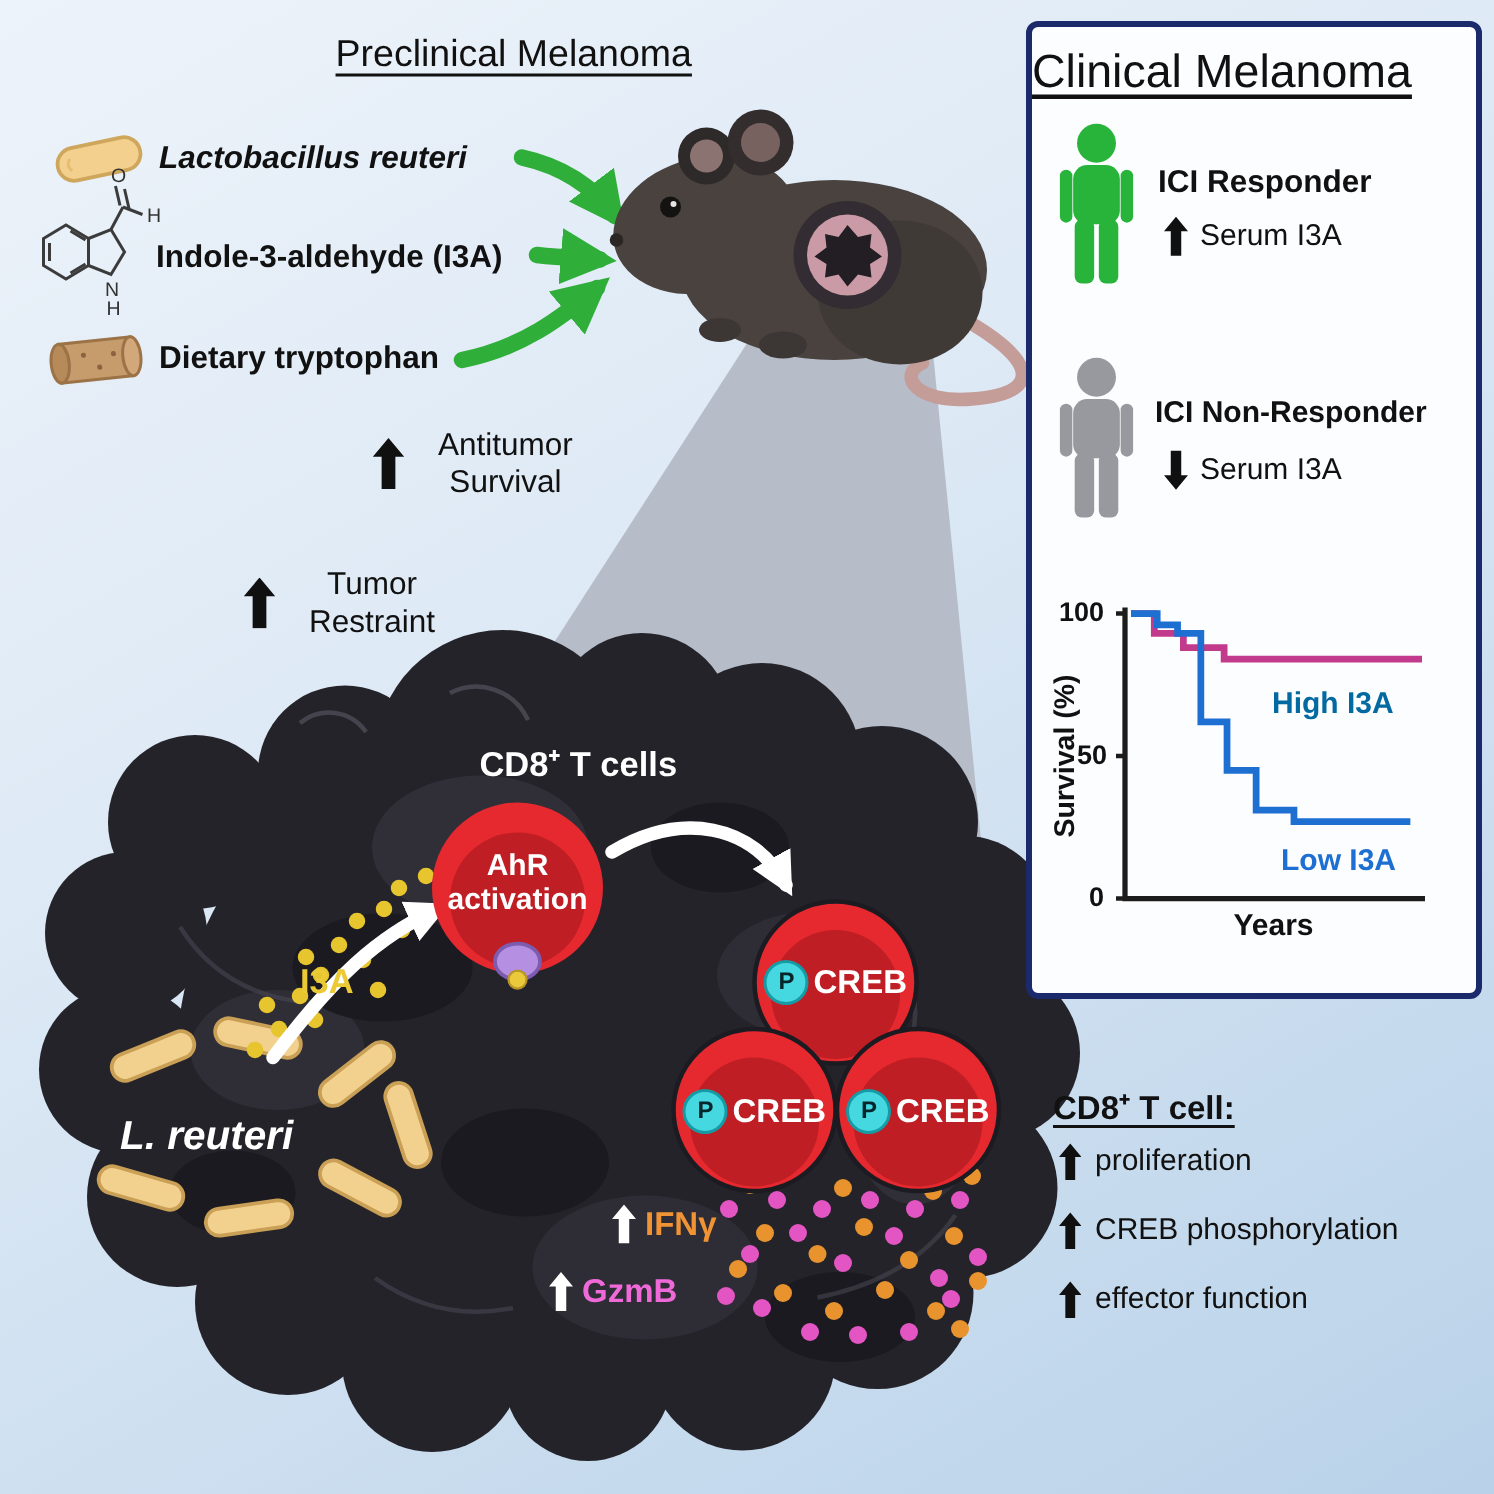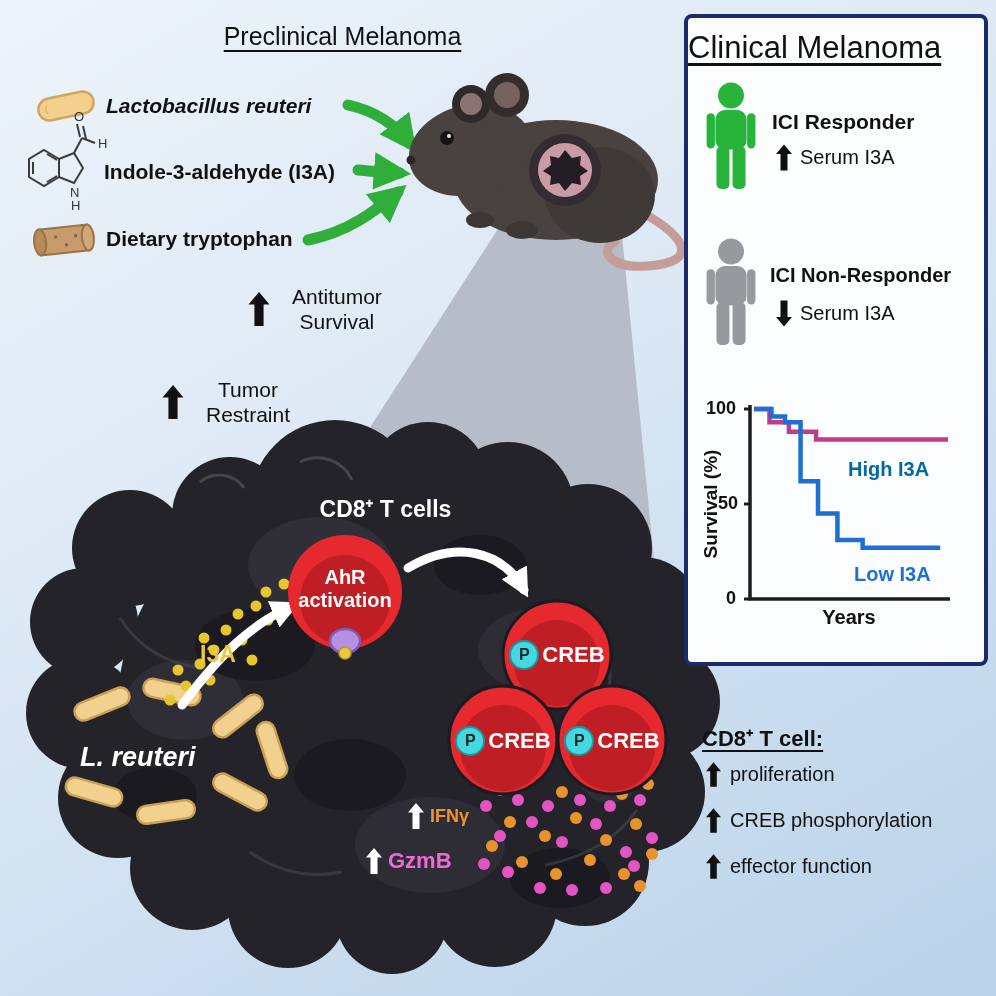--- a/index.html
+++ b/index.html
@@ -34,21 +34,21 @@
 
   .creb{display:flex;align-items:center;justify-content:center;gap:3px;width:110px;}
   #creb1{left:502px;top:640px;} #creb2{left:448px;top:726px;} #creb3{left:557px;top:726px;}
   .pbadge{width:26px;height:26px;border-radius:50%;background:#45d8e0;border:2px solid #169aa4;
     color:#05262a;font-size:16px;font-weight:700;display:flex;align-items:center;justify-content:center;flex:0 0 auto;}
   .crebtxt{font-size:22px;font-weight:700;color:#fff;}
 
   .cyt{display:flex;align-items:center;gap:6px;}
   .cyt svg{width:16px;height:26px;fill:#ffffff;flex:0 0 auto;}
   #ifng{left:408px;top:803px;} #gzmb{left:366px;top:848px;}
-  #ifng .lab{color:#f09335;font-size:18px;font-weight:700;}
+  #ifng .lab{color:#f09335;font-size:22px;font-weight:700;}
   #gzmb .lab{color:#ef6ad8;font-size:22px;font-weight:700;}
 
   
   #panel{left:684px;top:14px;width:296px;height:644px;background:#fcfdfe;
     border:4px solid #1b2a6b;border-radius:8px;}
   #panel .abs{position:absolute;}
   #title-clin{left:0;right:0;top:12px;text-align:left;font-size:31px;
     text-decoration:underline;text-underline-offset:5px;}
   .person{width:54px;height:108px;}
   #resp-icon{left:16px;top:64px;color:#28b43a;}

